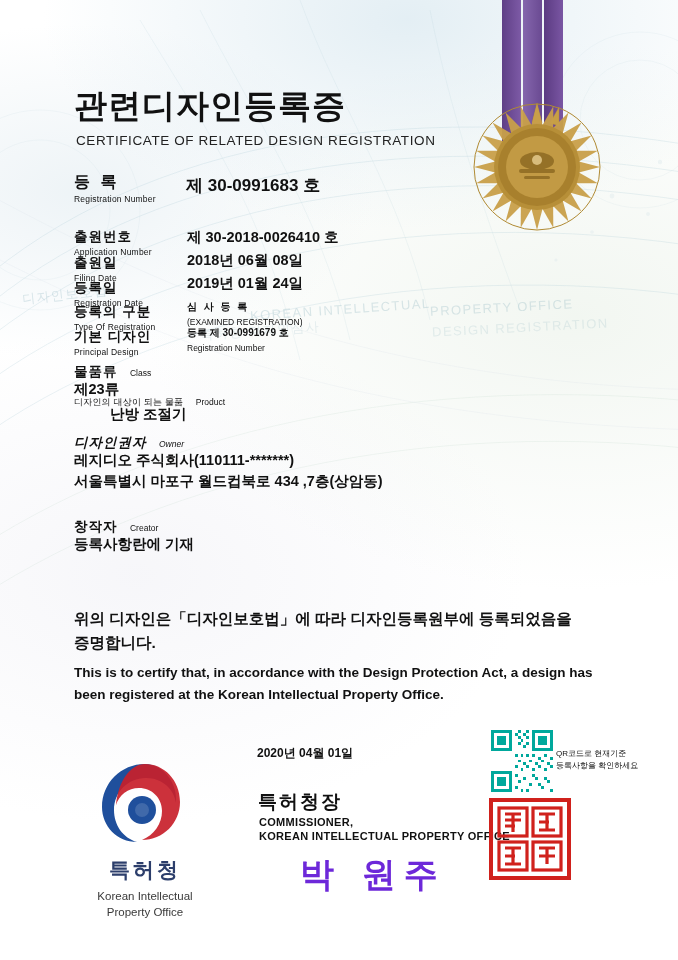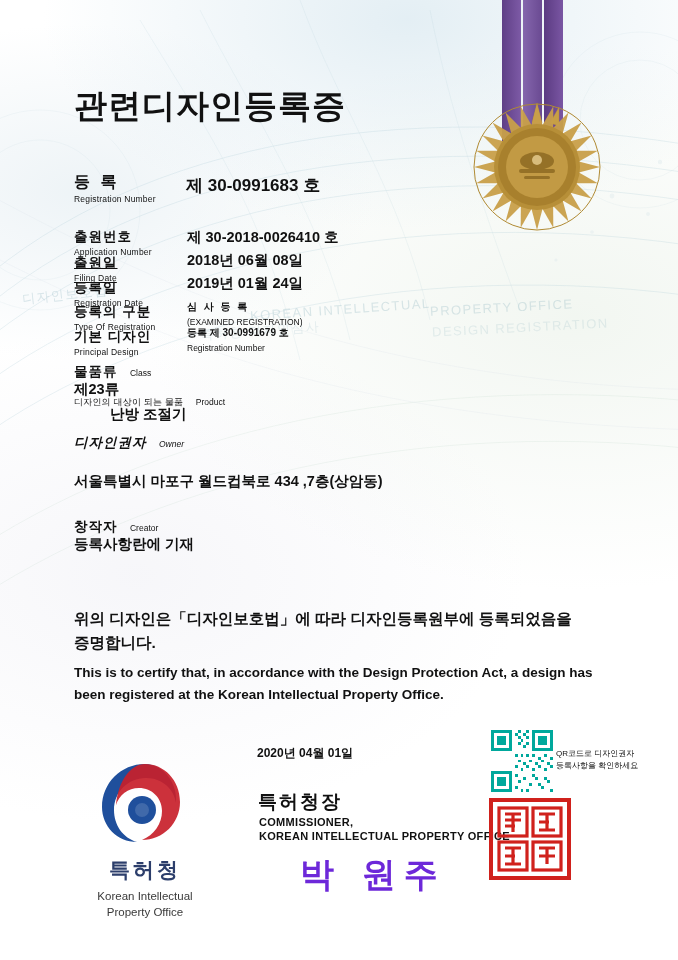--- a/index.html
+++ b/index.html
@@ -413,34 +413,35 @@
       <g fill="#8e6a22" opacity="0.85">
         <ellipse cx="0" cy="-6" rx="17" ry="9"></ellipse>
         <rect x="-18" y="2" width="36" height="4" rx="2"></rect>
         <rect x="-13" y="9" width="26" height="3" rx="1.5"></rect>
       </g>
       <circle r="5" fill="#e8cf92" opacity="0.8" cx="0" cy="-7"></circle>
     </g>
   </svg>
 
   <div class="title-ko">관련디자인등록증</div>
+  <div class="title-en">CERTIFICATE OF RELATED DESIGN REGISTRATION</div>
 
   <div class="field" style="left:74px; top:172px;">
     <div class="lbl-ko reg-lbl-ko">등 록</div>
     <div class="lbl-en">Registration Number</div>
   </div>
   <div class="field val reg-val" style="left:186px; top:174px;">제 30-0991683 호</div>
 
   <div class="field" style="left:74px; top:228px;">
     <div class="lbl-ko">출원번호</div>
     <div class="lbl-en">Application Number</div>
   </div>
   <div class="field val" style="left:187px; top:228px;">제 30-2018-0026410 호</div>
 
-  <div class="field" style="left:74px; top:254px;text-decoration:underline;">
+  <div class="field" style="left:74px; top:254px;">
     <div class="lbl-ko">출원일</div>
     <div class="lbl-en">Filing Date</div>
   </div>
   <div class="field val" style="left:187px; top:251px;">2018년 06월 08일</div>
 
   <div class="field" style="left:74px; top:279px;">
     <div class="lbl-ko">등록일</div>
     <div class="lbl-en">Registration Date</div>
   </div>
   <div class="field val" style="left:187px; top:274px;">2019년 01월 24일</div>
@@ -468,20 +469,21 @@
   <div class="field" style="left:74px; top:391px;">
     <span class="lbl-en" style="font-size:9px;">디자인의 대상이 되는 물품</span>
     <span class="inline-en" style="margin-left:8px;">Product</span>
   </div>
   <div class="field val" style="left:74px; top:405px;margin-left:36px;">난방 조절기</div>
 
   <div class="field" style="left:74px; top:433px;font-style:italic;">
     <span class="lbl-ko">디자인권자</span>
     <span class="inline-en" style="margin-left:8px;">Owner</span>
   </div>
+  <div class="field val" style="left:74px; top:451px;">레지디오 주식회사(110111-*******)</div>
   <div class="field val" style="left:74px; top:472px;">서울특별시 마포구  월드컵북로  434 ,7층(상암동)</div>
 
   <div class="field" style="left:74px; top:517px;">
     <span class="lbl-ko">창작자</span>
     <span class="inline-en" style="margin-left:8px;">Creator</span>
   </div>
   <div class="field val" style="left:74px; top:535px;">등록사항란에 기재</div>
 
   <div class="stmt-ko">
     <div>위의 디자인은「디자인보호법」에 따라 디자인등록원부에 등록되었음을</div>
@@ -572,21 +574,21 @@
         <rect x="12" y="20" width="1" height="1"></rect>
       <rect x="14" y="15" width="1" height="1"></rect>
         <rect x="16" y="18" width="1" height="1"></rect>
       <rect x="18" y="16" width="1" height="1"></rect>
         <rect x="20" y="20" width="1" height="1"></rect>
       <rect x="8" y="1" width="1" height="1"></rect>
         <rect x="12" y="0" width="1" height="1"></rect>
     </g>
   </svg>
   <div class="qr-note">
-    <div>QR코드로 디자인권자</div>
+    <div>QR코드로 현재기준</div>
     <div>등록사항을 확인하세요</div>
   </div>
 
   <svg class="stamp" viewBox="0 0 82 82">
     <rect x="2" y="2" width="78" height="78" fill="none" stroke="#d0211c" stroke-width="4"></rect>
     <g fill="none" stroke="#d0211c" stroke-width="3.2">
       <rect x="10" y="10" width="28" height="28"></rect>
       <rect x="44" y="10" width="28" height="28"></rect>
       <rect x="10" y="44" width="28" height="28"></rect>
       <rect x="44" y="44" width="28" height="28"></rect>

